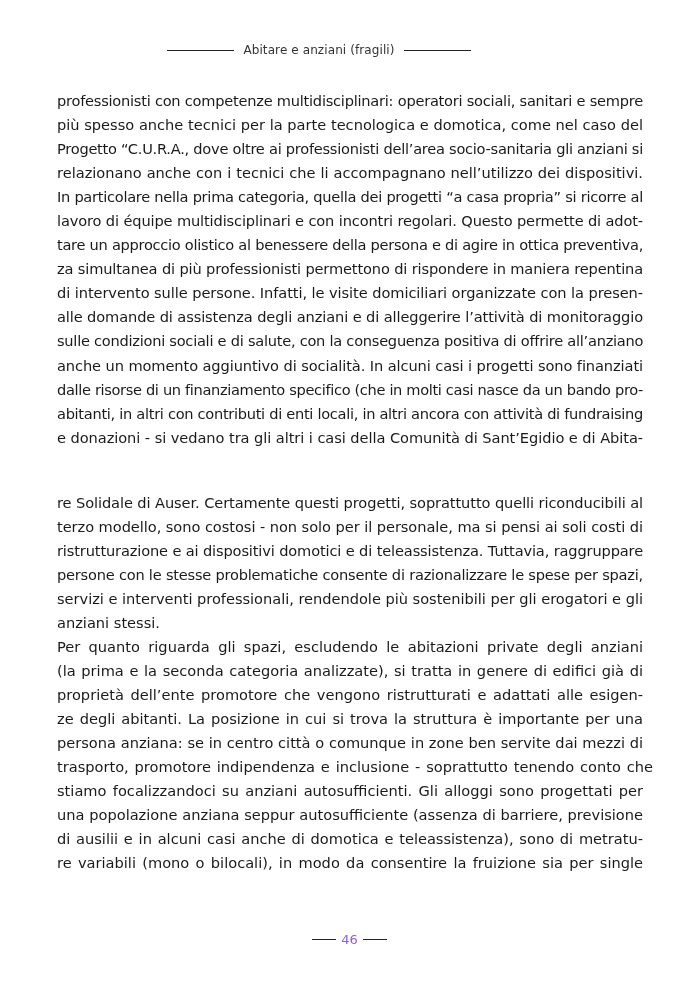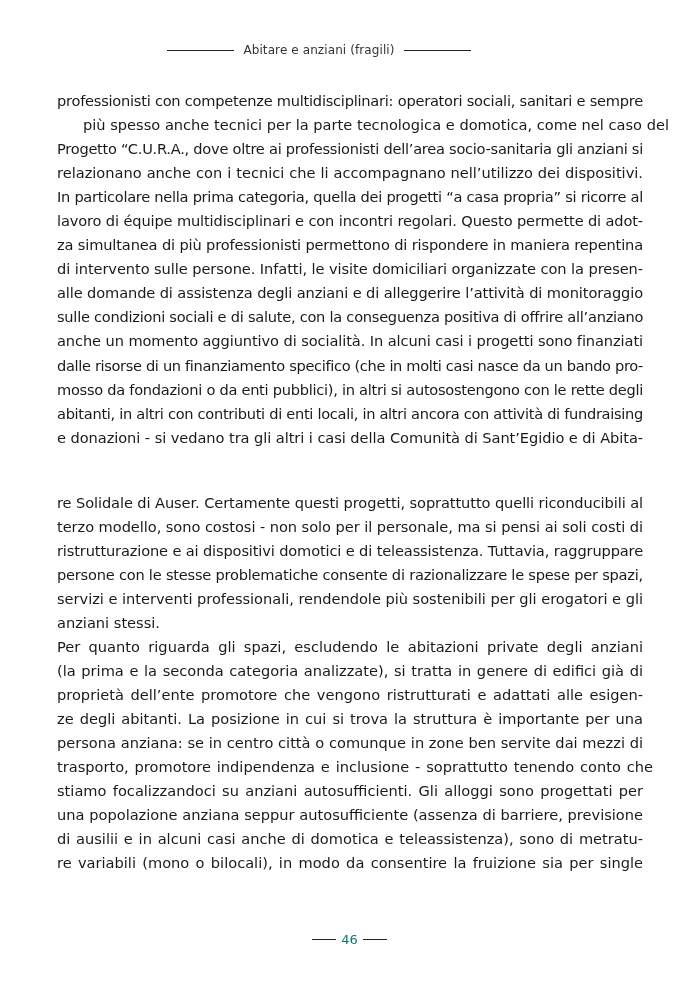--- a/index.html
+++ b/index.html
@@ -4,48 +4,48 @@
 <style>
   html, body { margin: 0; padding: 0; background: #ffffff; }
   body { width: 699px; height: 992px; position: relative; overflow: hidden; font-family: "DejaVu Sans", sans-serif; color: #1a1a1a; }
   .running-head { position: absolute; top: 43px; left: 0; width: 638px; display: flex; justify-content: center; align-items: center; font-size: 12px; color: #333; }
   .rule { display: inline-block; width: 67px; height: 1px; background: #222; }
   .running-head .label { margin: 0 9px; letter-spacing: 0.1px; }
   .body-text { position: absolute; top: 89px; left: 57px; width: 586px; font-size: 14.6px; line-height: 24.05px; }
   .body-text p { margin: 0; text-align: justify; text-align-last: left; }
   .line { display: block; text-align: justify; text-align-last: justify; white-space: nowrap; }
   .line.last { text-align-last: left; }
-  .folio { position: absolute; top: 932px; left: 0; width: 699px; display: flex; justify-content: center; align-items: center; font-size: 13px; color: #0f766e; }
+  .folio { position: absolute; top: 932px; left: 0; width: 699px; display: flex; justify-content: center; align-items: center; font-size: 13px; color: #8b5cf6; }
   .folio .rule { width: 24px; }
   .folio .num { margin: 0 5px; }
 </style>
 </head>
 <body>
 
 <div class="running-head">
   <span class="rule"></span>
   <span class="label">Abitare e anziani (fragili)</span>
   <span class="rule"></span>
 </div>
 
 <div class="body-text" id="body">
     <p>
       <span class="line" style="display: block; white-space: nowrap; letter-spacing: -0.240074px; text-align-last: left; text-align: left;">professionisti con competenze multidisciplinari: operatori sociali, sanitari e sempre</span>
-      <span class="line" style="display: block; white-space: nowrap; word-spacing: 0.0264423px; text-align-last: left; text-align: left; margin-left: 26px;">più spesso anche tecnici per la parte tecnologica e domotica, come nel caso del</span>
+      <span class="line" style="display: block; white-space: nowrap; word-spacing: 0.0264423px; text-align-last: left; text-align: left;">più spesso anche tecnici per la parte tecnologica e domotica, come nel caso del</span>
       <span class="line" style="display: block; white-space: nowrap; letter-spacing: -0.2579px; text-align-last: left; text-align: left;">Progetto “C.U.R.A., dove oltre ai professionisti dell’area socio-sanitaria gli anziani si</span>
       <span class="line" style="display: block; white-space: nowrap; word-spacing: 0.325px; text-align-last: left; text-align: left;">relazionano anche con i tecnici che li accompagnano nell’utilizzo dei dispositivi.</span>
       <span class="line" style="display: block; white-space: nowrap; letter-spacing: -0.272017px; text-align-last: left; text-align: left;">In particolare nella prima categoria, quella dei progetti “a casa propria” si ricorre al</span>
       <span class="line" style="display: block; white-space: nowrap; letter-spacing: -0.133929px; text-align-last: left; text-align: left;">lavoro di équipe multidisciplinari e con incontri regolari. Questo permette di adot-</span>
+      <span class="line" style="display: block; white-space: nowrap; letter-spacing: -0.277616px; text-align-last: left; text-align: left;">tare un approccio olistico al benessere della persona e di agire in ottica preventiva,</span>
       <span class="line" style="display: block; white-space: nowrap; letter-spacing: -0.143326px; text-align-last: left; text-align: left;">za simultanea di più professionisti permettono di rispondere in maniera repentina</span>
       <span class="line" style="display: block; white-space: nowrap; letter-spacing: -0.0735828px; text-align-last: left; text-align: left;">di intervento sulle persone. Infatti, le visite domiciliari organizzate con la presen-</span>
       <span class="line" style="display: block; white-space: nowrap; letter-spacing: -0.110305px; text-align-last: left; text-align: left;">alle domande di assistenza degli anziani e di alleggerire l’attività di monitoraggio</span>
       <span class="line" style="display: block; white-space: nowrap; letter-spacing: -0.255682px; text-align-last: left; text-align: left;">sulle condizioni sociali e di salute, con la conseguenza positiva di offrire all’anziano</span>
       <span class="line" style="display: block; white-space: nowrap; letter-spacing: -0.0928087px; text-align-last: left; text-align: left;">anche un momento aggiuntivo di socialità. In alcuni casi i progetti sono finanziati</span>
       <span class="line" style="display: block; white-space: nowrap; letter-spacing: -0.342279px; text-align-last: left; text-align: left;">dalle risorse di un finanziamento specifico (che in molti casi nasce da un bando pro-</span>
-      <span class="line" style="display: block; white-space: nowrap; letter-spacing: -0.274164px; text-align-last: left; text-align: left;">mosso da fondazioni o da enti pubblici), in altri si autosostengono con le rette degli</span>
       <span class="line" style="display: block; white-space: nowrap; letter-spacing: -0.297547px; text-align-last: left; text-align: left;">abitanti, in altri con contributi di enti locali, in altri ancora con attività di fundraising</span>
       <span class="line" style="display: block; white-space: nowrap; letter-spacing: -0.0610465px; text-align-last: left; text-align: left;">e donazioni - si vedano tra gli altri i casi della Comunità di Sant’Egidio e di Abita-</span>
       <span class="line" style="display: block; white-space: nowrap; letter-spacing: -0.0924632px; text-align-last: left; text-align: left; margin-top: 41px;">re Solidale di Auser. Certamente questi progetti, soprattutto quelli riconducibili al</span>
       <span class="line" style="display: block; white-space: nowrap; letter-spacing: -0.0542279px; text-align-last: left; text-align: left;">terzo modello, sono costosi - non solo per il personale, ma si pensi ai soli costi di</span>
       <span class="line" style="display: block; white-space: nowrap; letter-spacing: -0.138603px; text-align-last: left; text-align: left;">ristrutturazione e ai dispositivi domotici e di teleassistenza. Tuttavia, raggruppare</span>
       <span class="line" style="display: block; white-space: nowrap; letter-spacing: -0.217607px; text-align-last: left; text-align: left;">persone con le stesse problematiche consente di razionalizzare le spese per spazi,</span>
       <span class="line" style="display: block; white-space: nowrap; letter-spacing: -0.0230741px; text-align-last: left; text-align: left;">servizi e interventi professionali, rendendole più sostenibili per gli erogatori e gli</span>
       <span class="line last" style="display: block; white-space: nowrap; text-align-last: left; text-align: left;">anziani stessi.</span>
     </p>
     <p>

